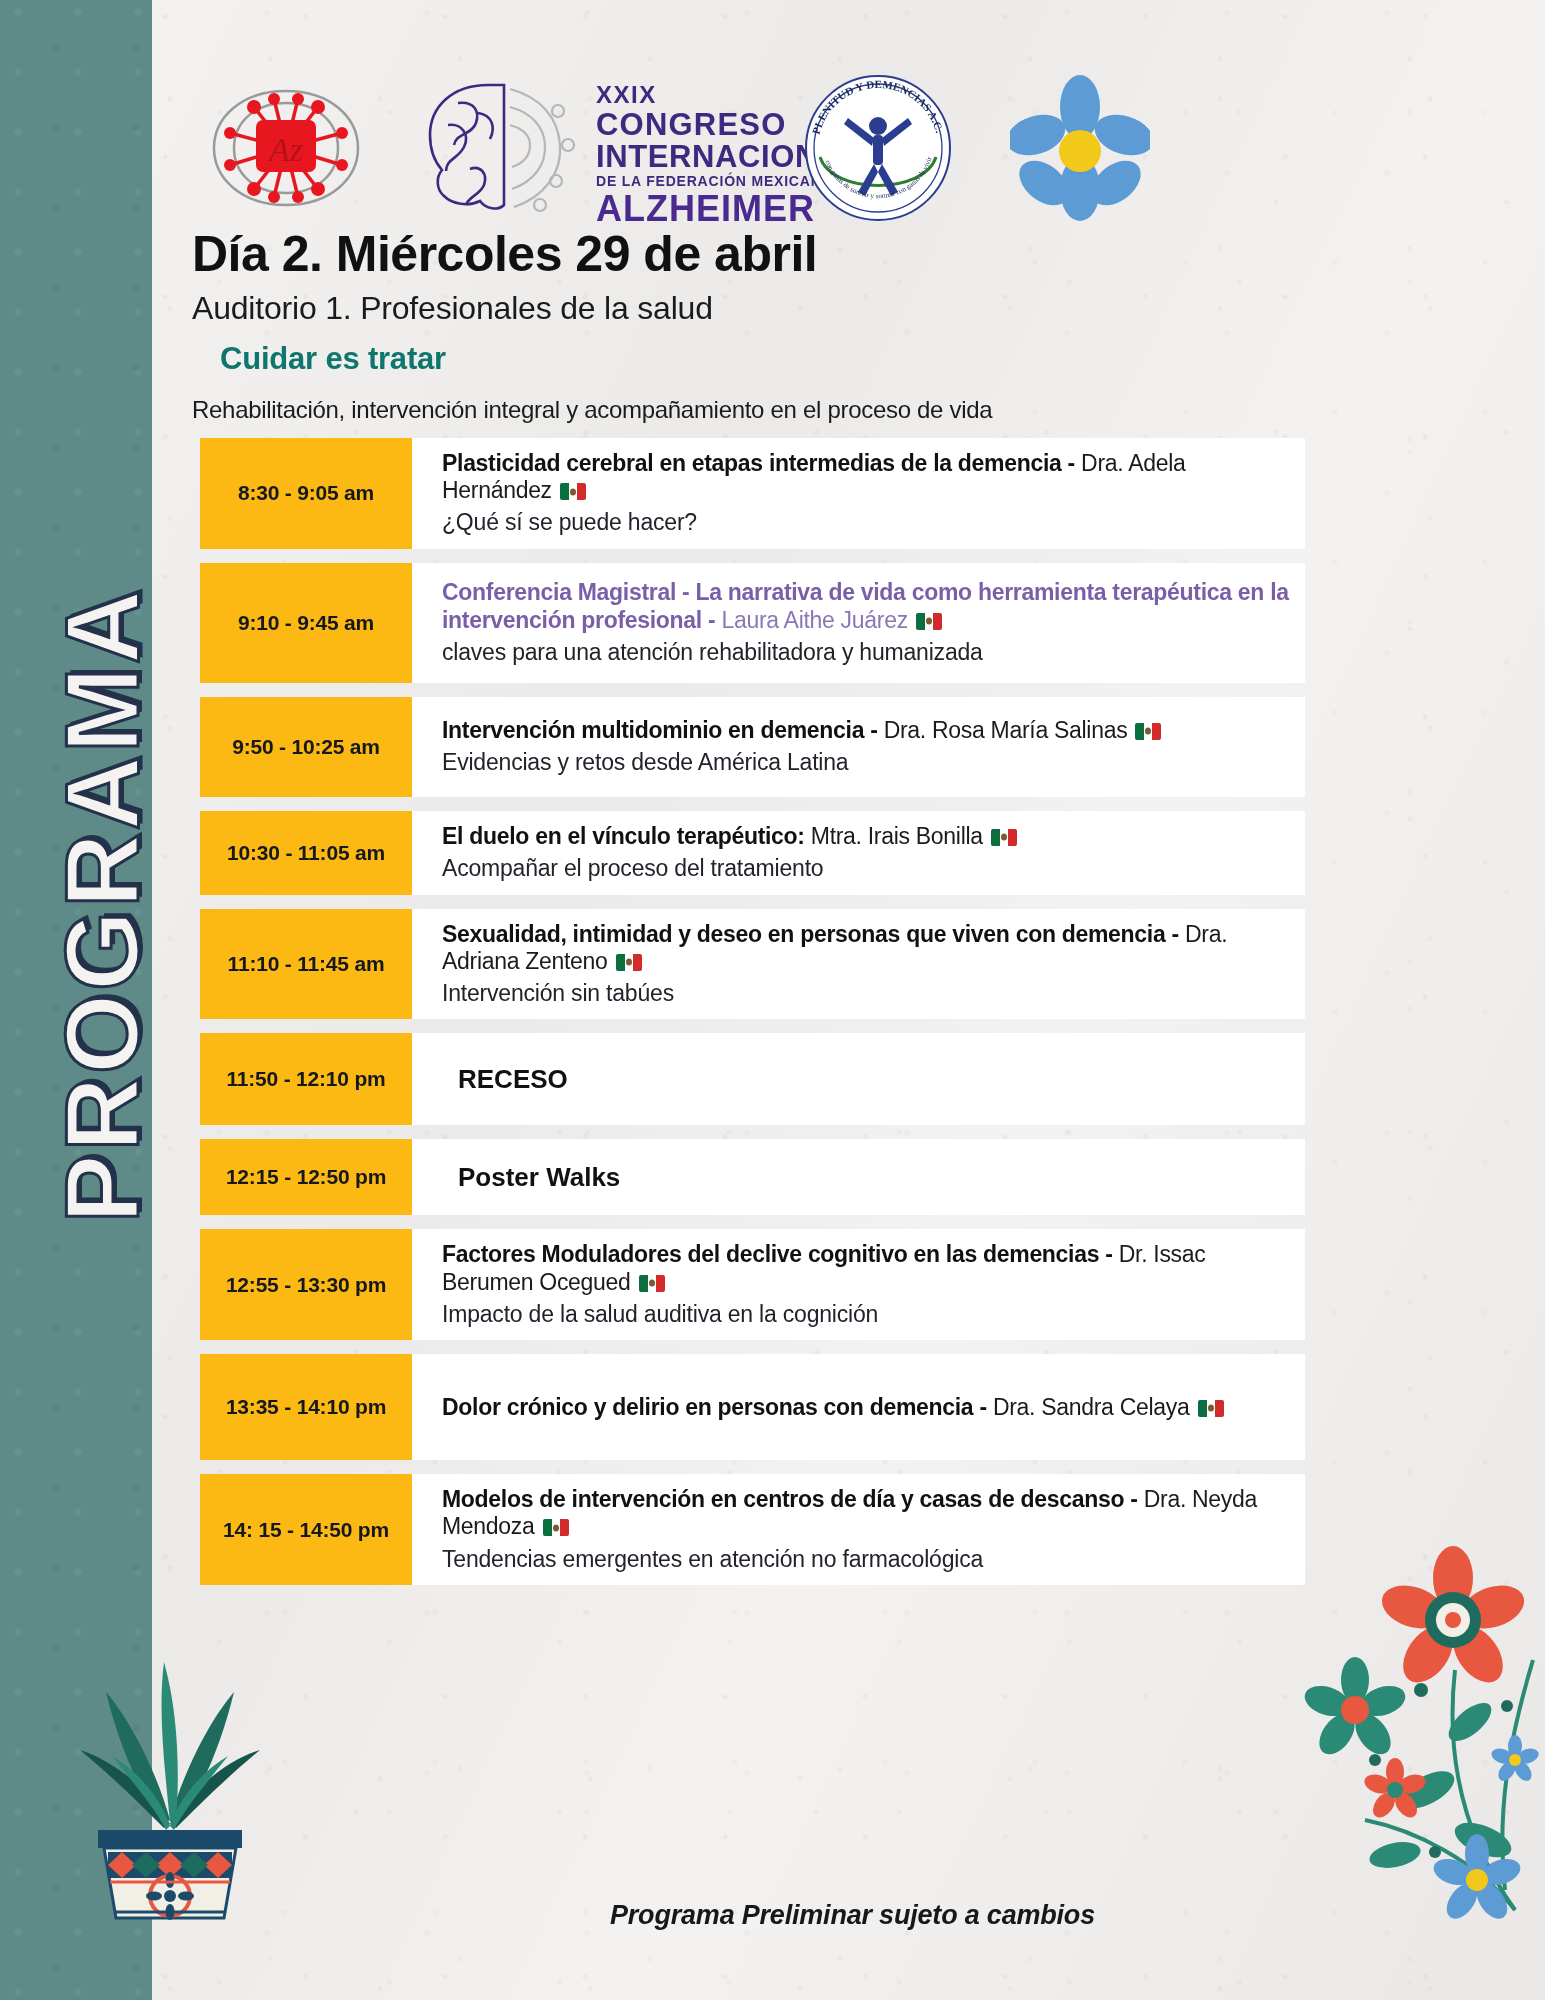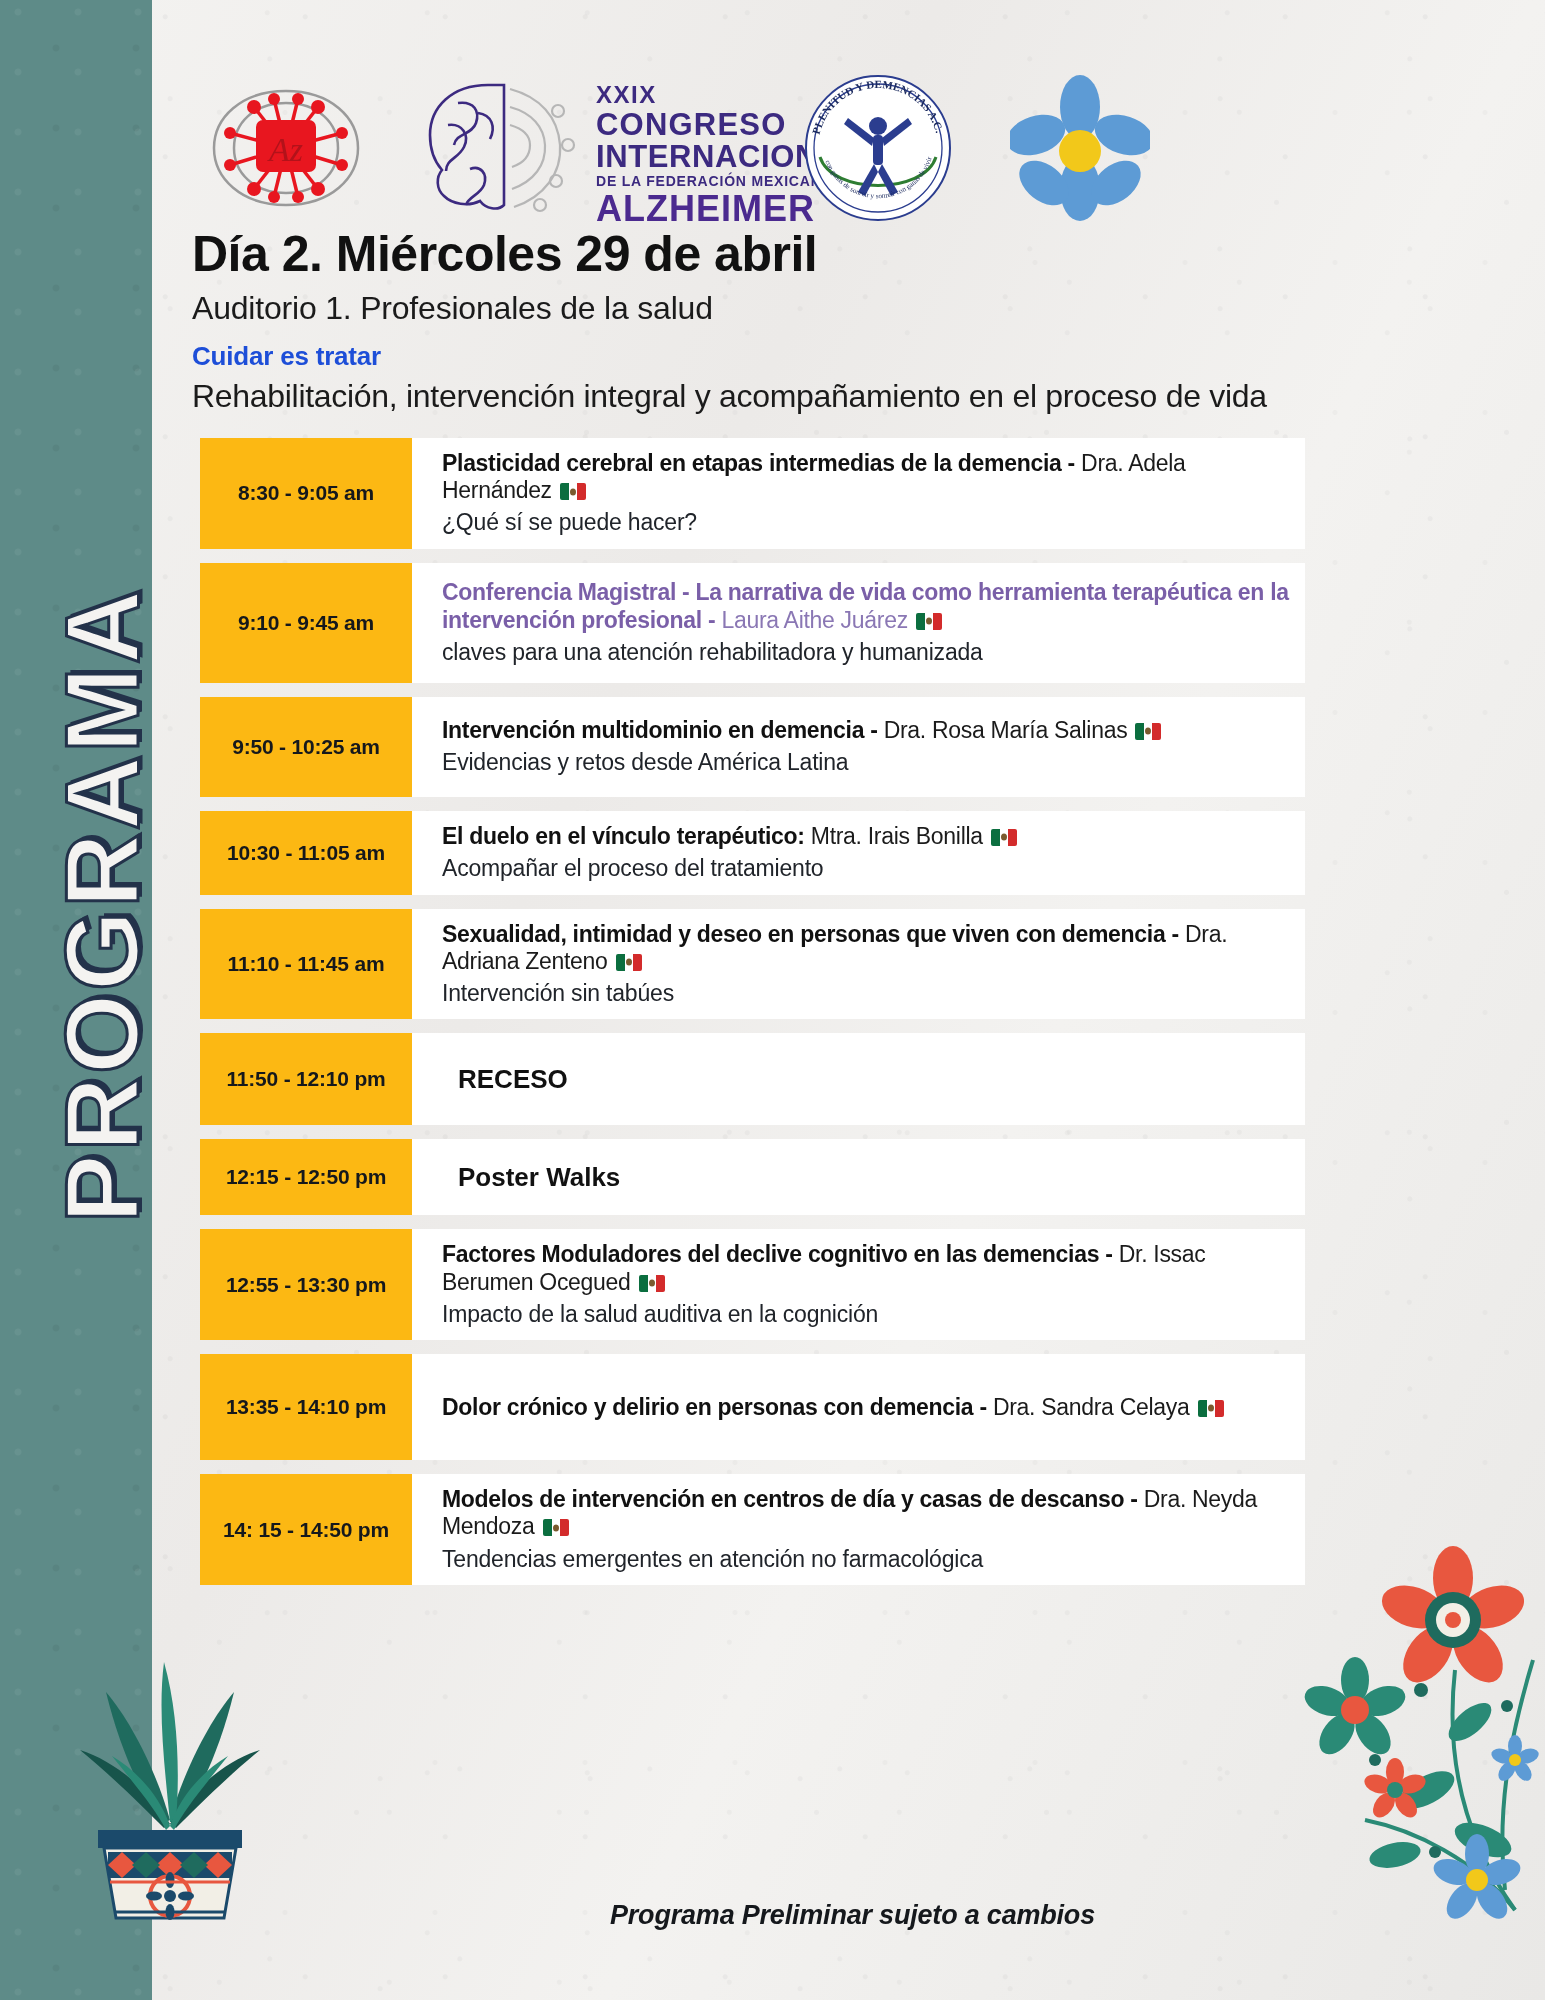--- a/index.html
+++ b/index.html
@@ -74,25 +74,26 @@
   .headings { position: absolute; left: 192px; top: 226px; width: 960px; }
   .day-title {
     font-size: 50px; font-weight: 700; color: #111; letter-spacing: -0.5px;
     line-height: 1.12;
   }
   .auditorio {
     font-size: 32px; font-weight: 400; color: #1b1b1b; margin-top: 8px;
     letter-spacing: -0.2px;
   }
   .theme {
-    font-size: 26px; font-weight: 700; color: #1d4ed8; margin-top: 14px;
+    font-size: 31px; font-weight: 700; color: #0f766e; margin-top: 14px;
     letter-spacing: -0.2px;
+    margin-left: 28px;
   }
   .theme-sub {
-    font-size: 32px; font-weight: 400; color: #1b1b1b; margin-top: 6px;
+    font-size: 24px; font-weight: 400; color: #1b1b1b; margin-top: 19px;
     letter-spacing: -0.3px; white-space: nowrap;
   }
 
   
   .schedule { position: absolute; left: 200px; top: 438px; width: 1105px; }
   .row { display: flex; margin-bottom: 14px; background: #ffffff; }
   .time-cell {
     flex: 0 0 212px;
     background: #fcb813;
     display: flex; align-items: center; justify-content: center;

